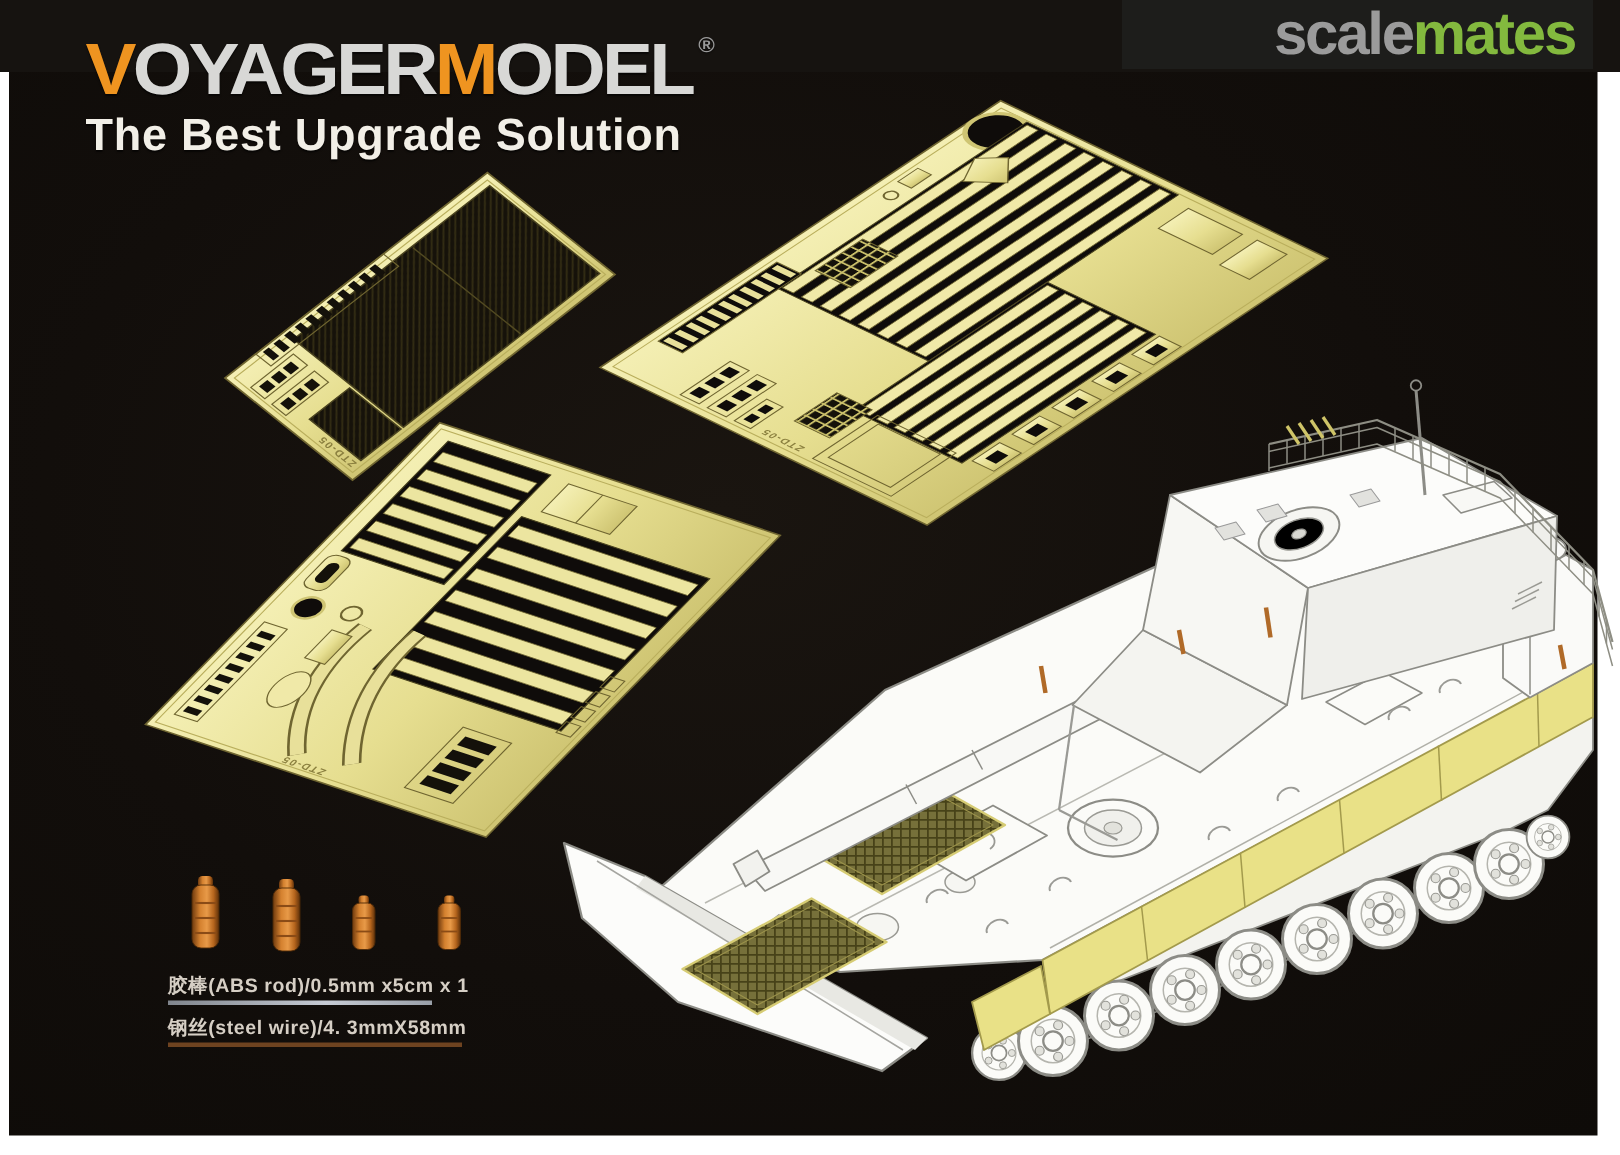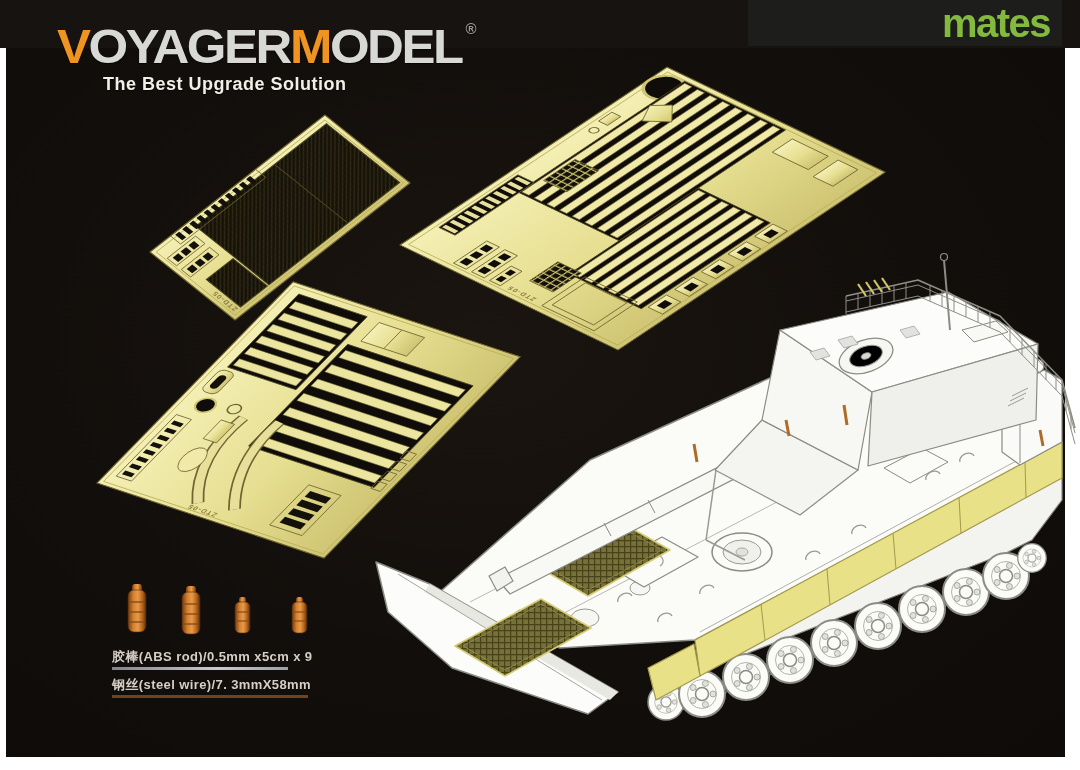--- a/index.html
+++ b/index.html
@@ -14,22 +14,22 @@
     display:flex;align-items:center;justify-content:flex-end;padding-right:12px;box-sizing:border-box;}
   #sm-bar .sm{font-size:40px;font-weight:800;letter-spacing:-1.5px;line-height:1;}
   .sm-gray{color:#9b9b9b;} .sm-green{color:#83b93e;text-align:right;}
   
   #vm-logo{position:absolute;left:57px;top:22px;}
   #vm-word{font-size:51px;font-weight:800;letter-spacing:-2.5px;line-height:1;
     transform:scaleY(.95);transform-origin:left top;white-space:nowrap;
     text-shadow:0 1px 1px rgba(0,0,0,.6);}
   .vm-orange{color:#ef9420;} .vm-silver{color:#d8d8d6;}
   #vm-reg{font-size:15px;color:#9a9a9a;vertical-align:30px;letter-spacing:0;margin-left:4px;}
-  #vm-tagline{font-size:18px;font-weight:700;color:#f2efe7;letter-spacing:.5px;margin-top:1px;
-    text-shadow:0 1px 1px rgba(0,0,0,.6);margin-left:46px;}
+  #vm-tagline{font-size:30px;font-weight:700;color:#f2efe7;letter-spacing:.5px;margin-top:1px;
+    text-shadow:0 1px 1px rgba(0,0,0,.6);}
   
   .spec-line{position:absolute;left:112px;color:#d6cfc5;font-size:13px;font-weight:700;letter-spacing:.4px;}
   #spec1{top:648px;} #spec2{top:676px;}
   .spec-bar{position:absolute;left:112px;height:3px;}
   #spec1-bar{top:667px;width:176px;background:linear-gradient(90deg,#80858d,#c6cbd4 60%,#9aa0a9);}
   #spec2-bar{top:695px;width:196px;background:#6e4320;}
   
   #product-code{position:absolute;left:903px;top:700px;font-size:37px;font-weight:700;
     color:#dedcd8;letter-spacing:1px;}
   svg{position:absolute;left:0;top:0;}
@@ -37,20 +37,21 @@
     fill:#8a7f3e;letter-spacing:1px;}
 </style>
 </head>
 <body>
 
 <div id="stage">
   <div id="black-main"></div>
   <div id="top-strip"></div>
 
   <div id="sm-bar">
+    <span class="sm sm-gray">scale</span>
       <span class="sm sm-green">mates</span>
   </div>
 
   <div id="vm-logo">
     <div id="vm-word"><span class="vm-orange">V</span><span class="vm-silver">OYAGER</span><span class="vm-orange">M</span><span class="vm-silver">ODEL</span><span id="vm-reg">®</span></div>
     <div id="vm-tagline">The Best Upgrade Solution</div>
   </div>
 
   <svg width="1080" height="770" viewBox="0 0 1080 770">
     <defs>
@@ -457,18 +458,18 @@
         <rect x="4" y="-3" width="7" height="6" rx="2.5" fill="url(#rodGrad)"></rect>
         <rect x="0" y="2" width="15" height="31" rx="5" fill="url(#rodGrad)" stroke="#4f2a08" stroke-width=".6"></rect>
         <g stroke="#8a4b16" stroke-width="1.2">
             <line x1="2" y1="12" x2="13" y2="12"></line>
             <line x1="2" y1="21" x2="13" y2="21"></line>
           </g>
       </g>
     </g>
   </svg>
 
-  <div class="spec-line" id="spec1">胶棒(ABS rod)/0.5mm x5cm x 9</div>
+  <div class="spec-line" id="spec1">胶棒(ABS rod)/0.5mm x5cm x 1</div>
   <div class="spec-bar" id="spec1-bar"></div>
-  <div class="spec-line" id="spec2">钢丝(steel wire)/7. 3mmX58mm</div>
+  <div class="spec-line" id="spec2">钢丝(steel wire)/4. 3mmX58mm</div>
   <div class="spec-bar" id="spec2-bar"></div>
 
 </div>
 
 </body></html>

